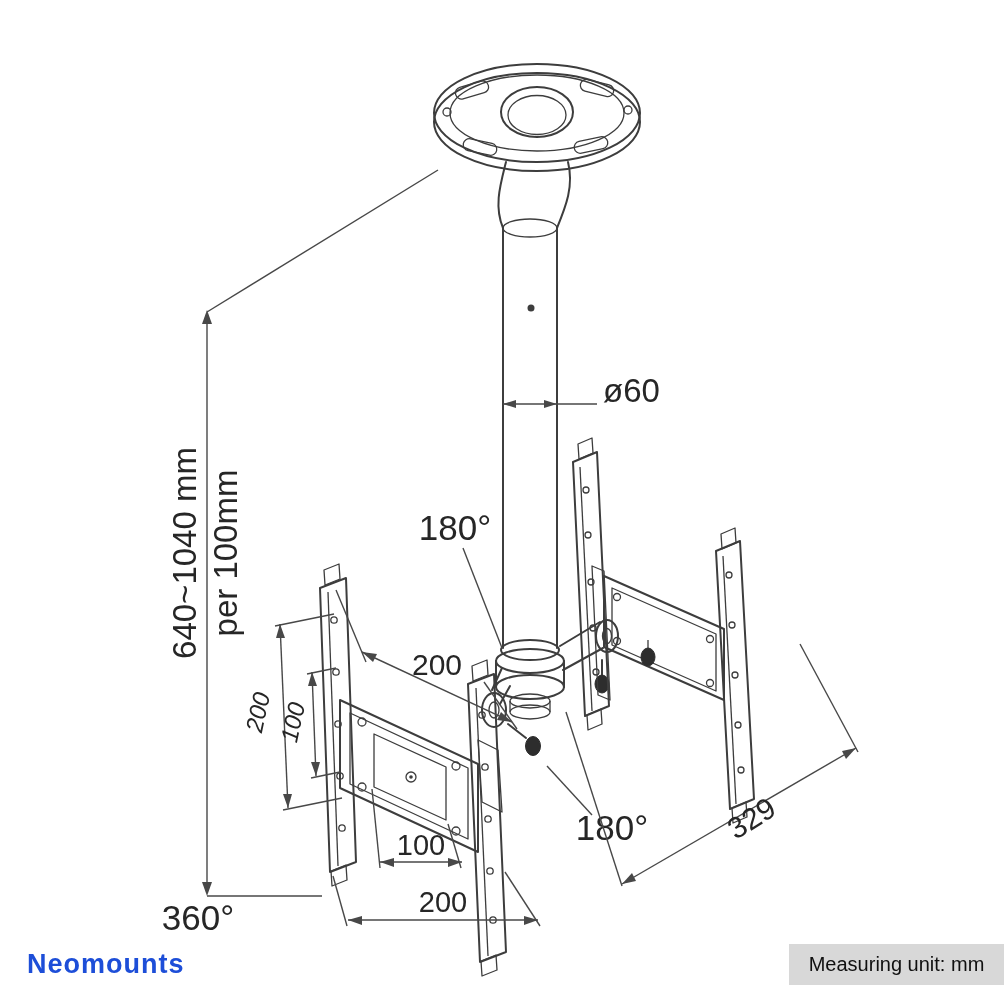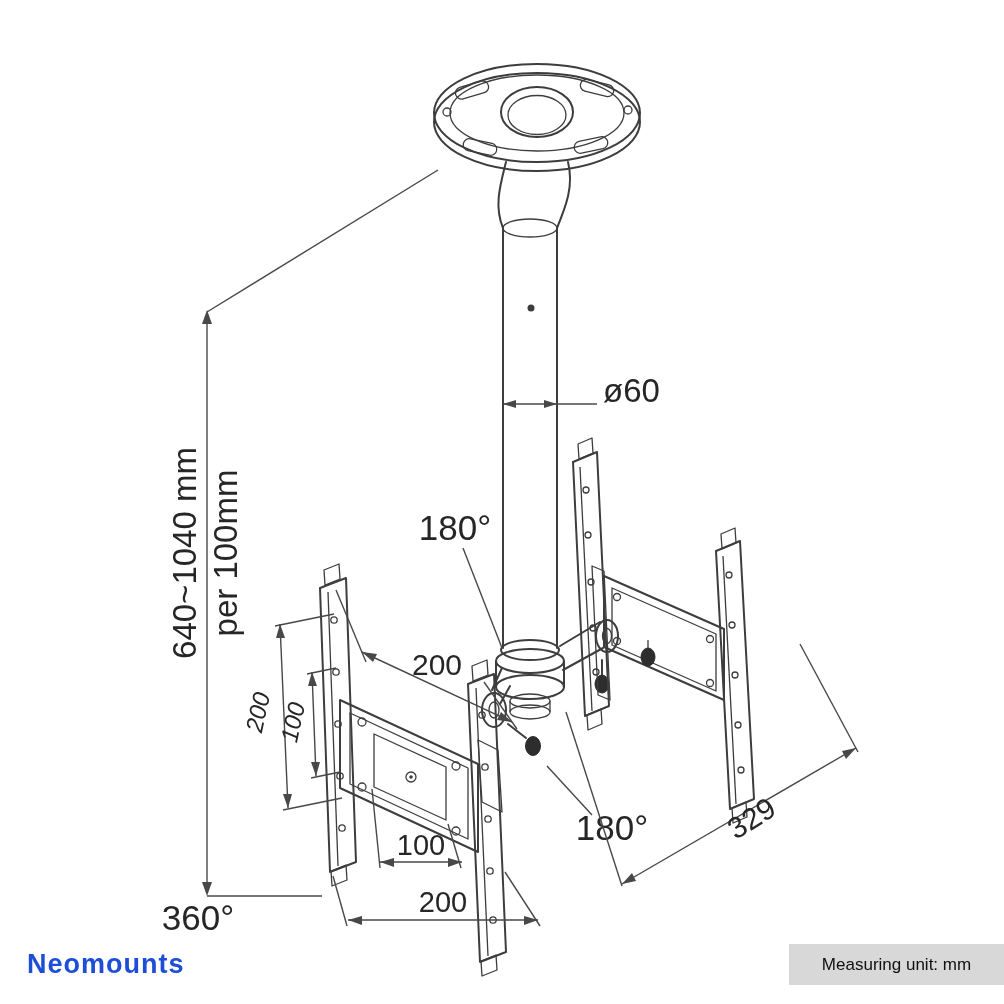--- a/index.html
+++ b/index.html
@@ -18,21 +18,21 @@
   .t-big    { font-size:33px; }
   .t-angle  { font-size:35px; }
   .t-dim    { font-size:30px; }
   .t-dimsm  { font-size:29px; }
   .t-ital   { font-size:24px; font-style:italic; }
 
   .logo { position:absolute; left:27px; top:949px; font-size:27px; color:#1d4ed8;
           letter-spacing:1px; font-weight:700; }
   .footer-bar { position:absolute; left:789px; top:944px; width:215px; height:41px;
           background:#d8d8d8; display:flex; align-items:center; justify-content:center;
-          font-size:17px; color:#101010; }
+          font-size:20px; color:#101010; }
 </style>
 </head>
 <body>
 
 <div class="canvas">
 <svg width="1004" height="1004" viewBox="0 0 1004 1004">
 
   <g>
     <ellipse class="outline" cx="537" cy="122" rx="103" ry="49"></ellipse>
     <ellipse class="outline" cx="537" cy="113" rx="103" ry="49"></ellipse>

